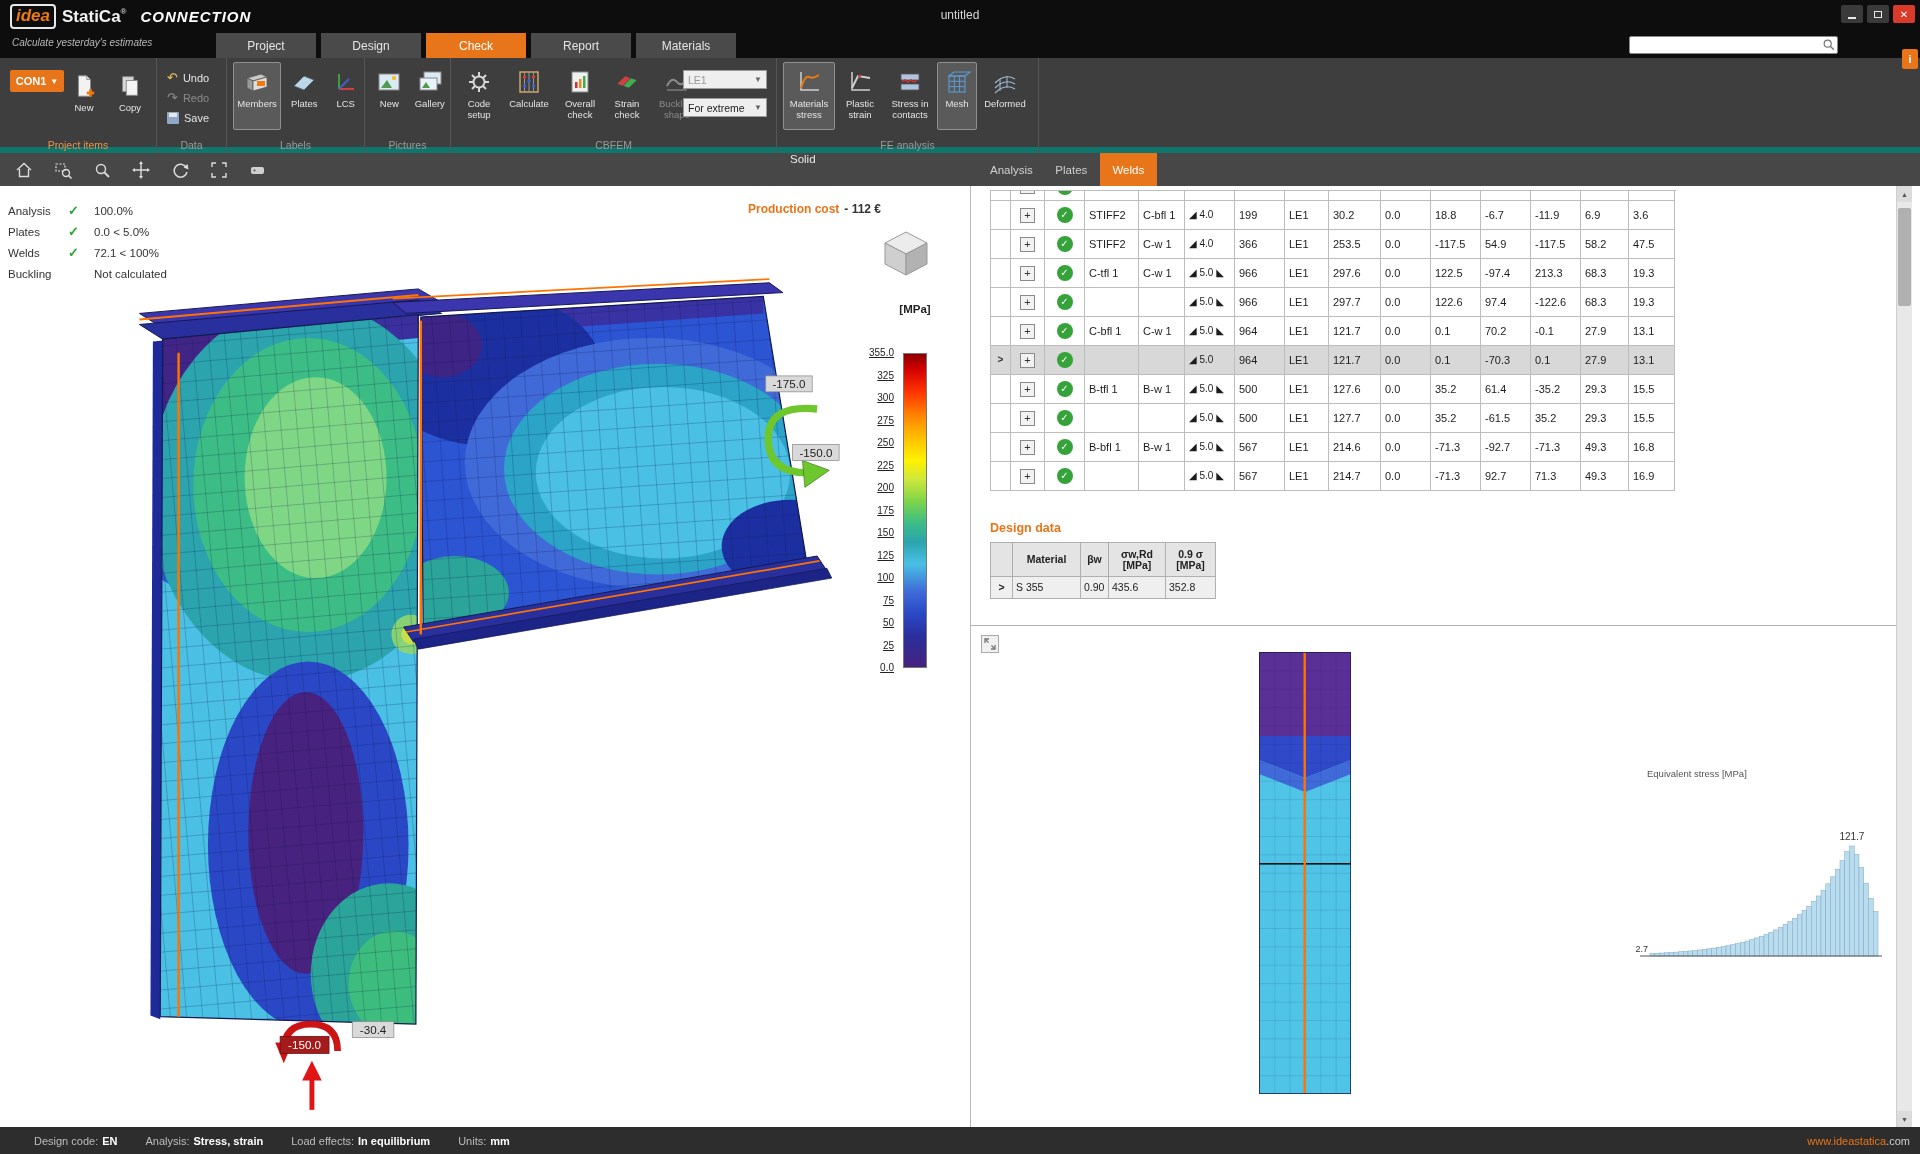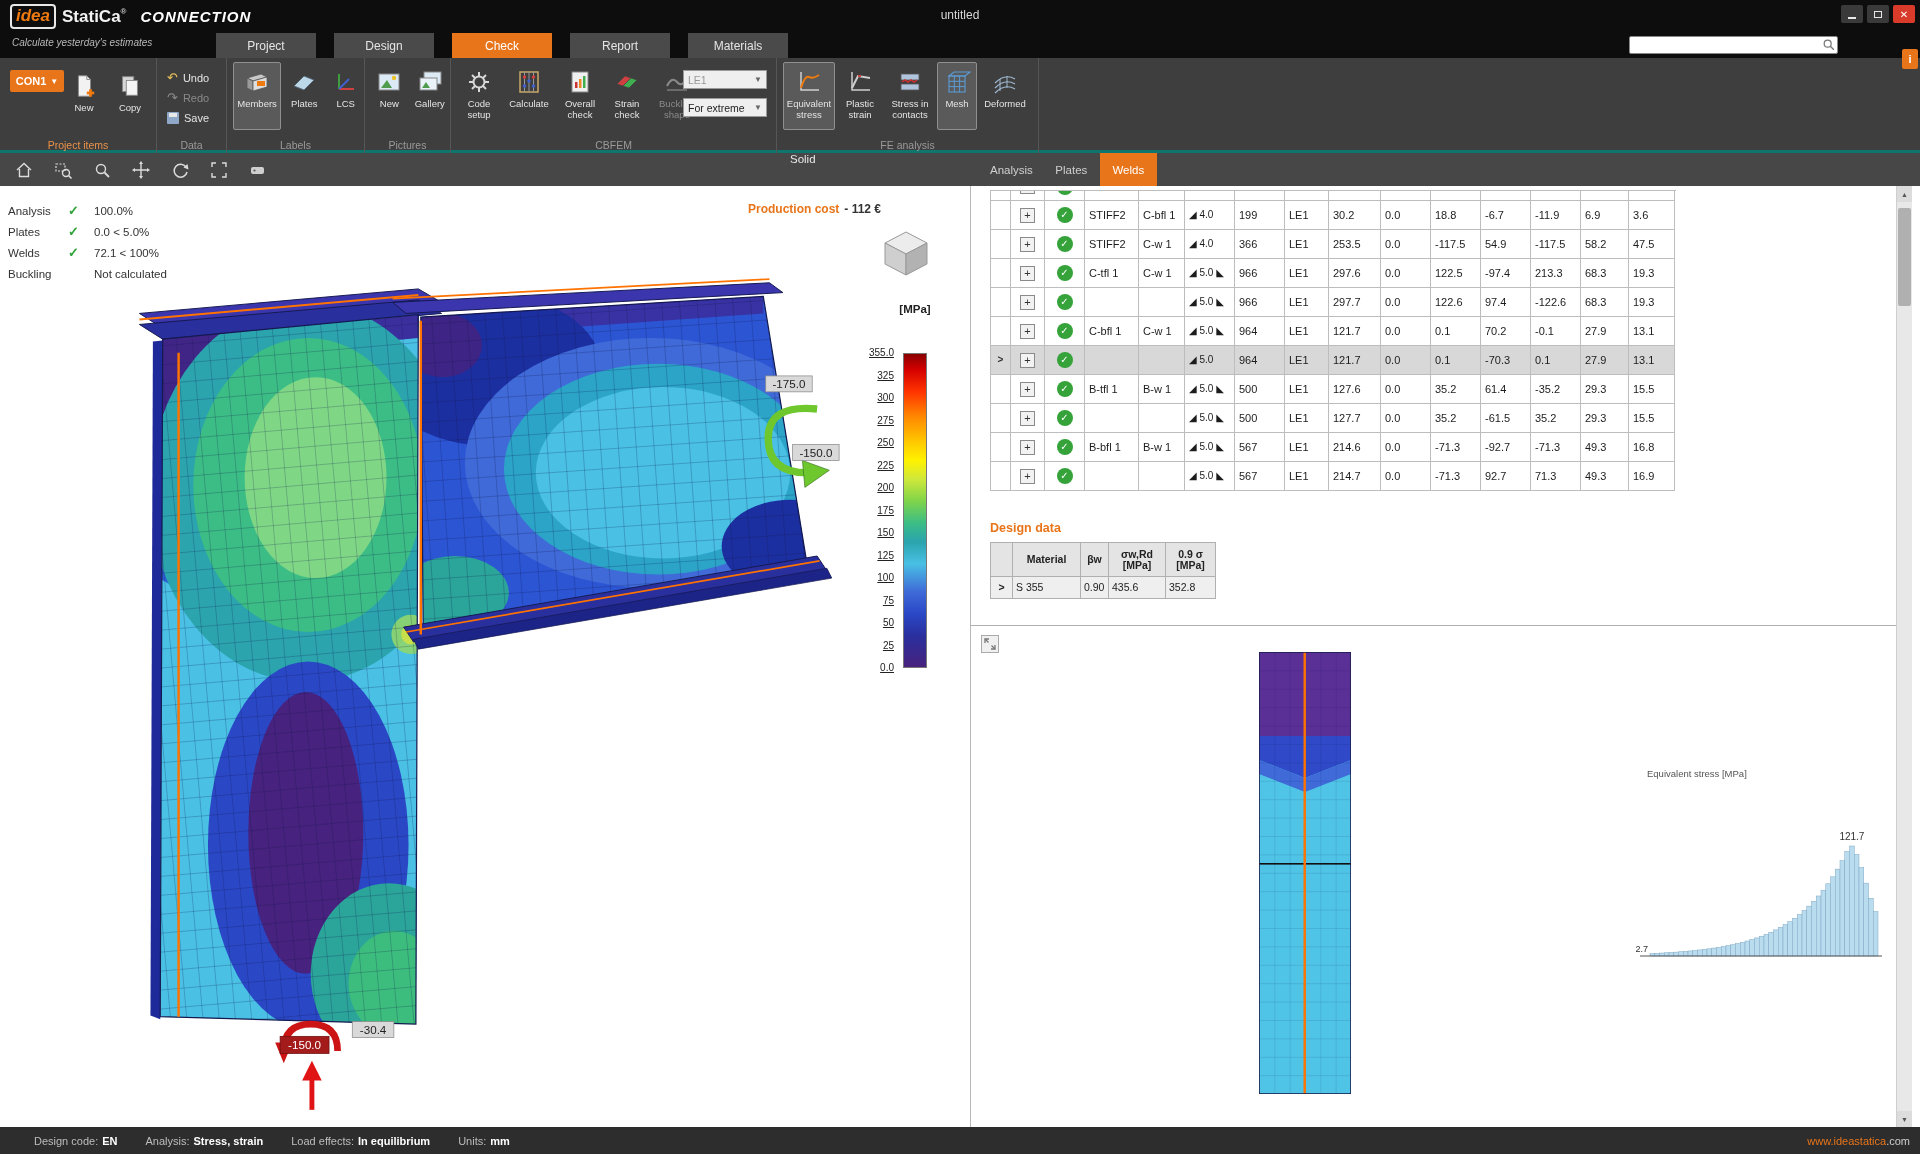--- a/index.html
+++ b/index.html
@@ -19,34 +19,34 @@
   .winbtns { position:absolute; right:5px; top:5px; display:flex; gap:4px; }
   .winbtn { width:22px; height:18px; background:#3a3a3a; color:#e8e8e8; font-size:10px;
     display:flex; align-items:center; justify-content:center; border-radius:2px; }
   .winbtn.close { background:#d83b2a; color:#fff; }
   .maxglyph { width:8px; height:7px; border:1px solid #e8e8e8; display:inline-block; }
   .minglyph { width:8px; height:2px; background:#e8e8e8; display:inline-block; margin-top:7px; }
 
   
   .tabrow { position:absolute; left:0; top:33px; width:1920px; height:25px; background:#0d0d0d; }
   .slogan { position:absolute; left:12px; top:4px; font-size:10px; font-style:italic; color:#b8b8b8; }
-  .rtabs { position:absolute; left:216px; top:0; display:flex; gap:18px; height:25px; }
+  .rtabs { position:absolute; left:216px; top:0; display:flex; gap:5px; height:25px; }
   .rtab { width:100px; height:25px; background:#4a4a4a; color:#e4e4e4; font-size:12px;
     display:flex; align-items:center; justify-content:center; }
   .rtab.active { background:#e8751a; color:#fff; }
   .searchbox { position:absolute; left:1629px; top:3px; width:209px; height:18px; background:#fff;
     border-radius:2px; border:1px solid #888; display:flex; align-items:center; }
   .searchbox input { flex:1; border:0; outline:0; font-size:11px; padding:0 4px; background:transparent; }
   .search-ic { width:16px; height:14px; flex:0 0 16px; }
   .infobtn { position:absolute; left:1902px; top:49px; width:16px; height:20px; background:#e8751a;
     color:#fff; font-weight:bold; font-size:11px; display:flex; align-items:center; justify-content:center;
     border-radius:2px; z-index:30; }
 
   
-  .ribbon { position:absolute; left:0; top:58px; width:1920px; height:95px; background:#3e3e3e; border-bottom:3px solid #0f766e; }
+  .ribbon { position:absolute; left:0; top:58px; width:1920px; height:95px; background:#3e3e3e; border-bottom:6px solid #0f766e; }
   .rgroup { position:absolute; top:0; height:95px; border-right:1px solid #565656; }
   .rgroup-label { position:absolute; bottom:2px; left:0; width:100%; text-align:center;
     font-size:10.5px; color:#9a9a9a; white-space:nowrap; }
   .rgroup-label.accent { color:#e8924a; }
   .con-btn { position:absolute; left:10px; top:12px; width:54px; height:22px; background:#e8751a; color:#fff;
     font-size:11px; font-weight:bold; display:flex; align-items:center; justify-content:center; gap:4px; border-radius:2px; }
   .con-caret { font-size:8px; }
   .bigbtn { display:flex; flex-direction:column; align-items:center; padding-top:5px; color:#e4e4e4;
     font-size:9.5px; line-height:10.5px; text-align:center; border:1px solid transparent; border-radius:2px; height:68px; }
   .bigbtn svg { margin-bottom:3px; flex:0 0 auto; }
@@ -355,21 +355,21 @@
       <div class="rgroup-label">CBFEM</div>
     </div>
 
     <div class="rgroup" style="left:777px;width:262px">
       <div class="hflex">
         <div class="bigbtn sel" style="width:52px">
           <svg width="28" height="28" viewBox="0 0 28 28">
               <path d="M6,4 V22 H24" fill="none" stroke="#cfcfcf" stroke-width="1.5"></path>
               <path d="M6,20 Q10,7 14,9 Q18,11 24,7" fill="none" stroke="#ee7a10" stroke-width="2"></path>
             </svg>
-          <span>Equivalent stress</span>
+          <span>Materials stress</span>
         </div>
         <div class="bigbtn" style="width:46px">
           <svg width="28" height="28" viewBox="0 0 28 28">
               <path d="M6,4 V22 H24" fill="none" stroke="#cfcfcf" stroke-width="1.5"></path>
               <path d="M6,20 L12,8 L24,10" fill="none" stroke="#cfcfcf" stroke-width="2"></path>
               <line x1="12" y1="8" x2="15" y2="8" stroke="#d04040" stroke-width="2"></line>
             </svg>
           <span>Plastic strain</span>
         </div>
         <div class="bigbtn" style="width:50px">

